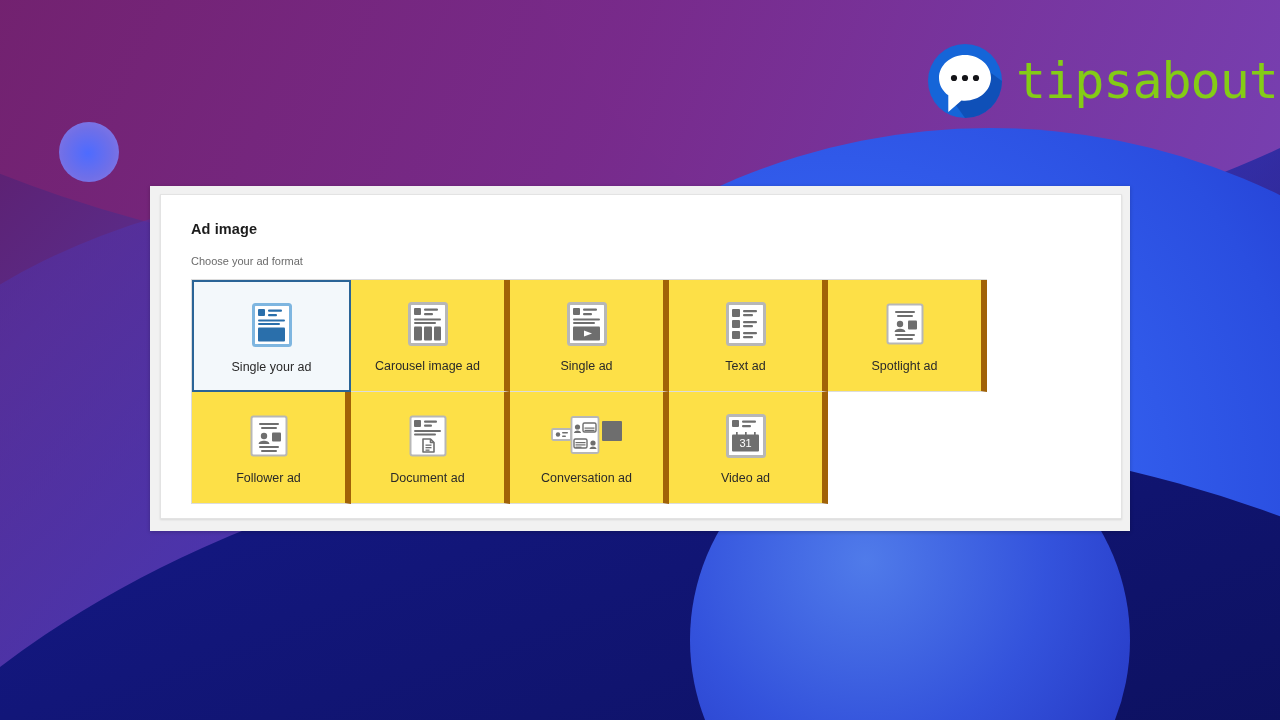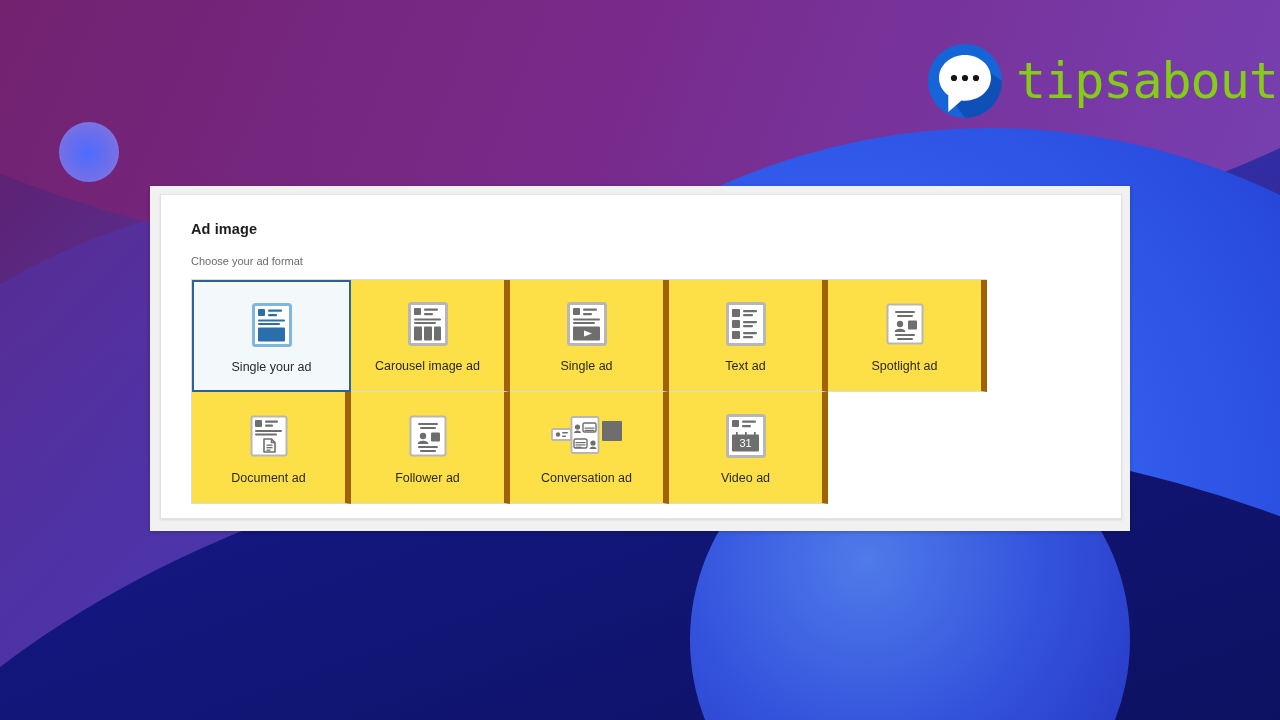--- a/index.html
+++ b/index.html
@@ -317,49 +317,49 @@
               <rect x="12" y="36" width="16" height="2" rx="1" fill="#6e6e6e"></rect>
             </svg>
           </span>
           <span class="label">Spotlight ad</span>
         </div>
 
         <div class="tile">
           <span class="thumb">
             <svg width="40" height="44" viewBox="0 0 40 44">
               <rect x="2.5" y="2.5" width="35" height="39" rx="2" fill="#fff" stroke="#b7b7b7" stroke-width="2"></rect>
+              <rect x="10" y="9" width="20" height="2" rx="1" fill="#6e6e6e"></rect>
+              <rect x="12" y="13" width="16" height="2" rx="1" fill="#6e6e6e"></rect>
+              <circle cx="15" cy="22" r="3.2" fill="#6e6e6e"></circle>
+              <path d="M9.6 30 C9.6 25.6 20.4 25.6 20.4 30 Z" fill="#6e6e6e"></path>
+              <rect x="23" y="18.5" width="9" height="9" rx="1" fill="#6e6e6e"></rect>
+              <rect x="10" y="32" width="20" height="2" rx="1" fill="#6e6e6e"></rect>
+              <rect x="12" y="36" width="16" height="2" rx="1" fill="#6e6e6e"></rect>
+            </svg>
+          </span>
+          <span class="label">Follower ad</span>
+        </div>
+
+        <div class="tile">
+          <span class="thumb">
+            <svg width="40" height="44" viewBox="0 0 40 44">
+              <rect x="2.5" y="2.5" width="35" height="39" rx="2" fill="#fff" stroke="#b7b7b7" stroke-width="2"></rect>
               <rect x="6" y="6" width="7" height="7" rx="1" fill="#6e6e6e"></rect>
               <rect x="16" y="6.5" width="13" height="2.2" rx="1" fill="#6e6e6e"></rect>
               <rect x="16" y="10.5" width="8" height="2.2" rx="1" fill="#6e6e6e"></rect>
               <rect x="6" y="16" width="27" height="2" rx="1" fill="#6e6e6e"></rect>
               <rect x="6" y="19.5" width="22" height="2" rx="1" fill="#6e6e6e"></rect>
               <path d="M15 25 L22.5 25 L26 28.5 L26 38 L15 38 Z" fill="#fff" stroke="#6e6e6e" stroke-width="1.6" stroke-linejoin="round"></path>
               <path d="M22.5 25 L22.5 28.5 L26 28.5" fill="none" stroke="#6e6e6e" stroke-width="1.6" stroke-linejoin="round"></path>
               <rect x="17.5" y="30.5" width="6" height="1.3" fill="#6e6e6e"></rect>
               <rect x="17.5" y="33" width="6" height="1.3" fill="#6e6e6e"></rect>
               <rect x="17.5" y="35.5" width="4" height="1.3" fill="#6e6e6e"></rect>
             </svg>
           </span>
           <span class="label">Document ad</span>
-        </div>
-
-        <div class="tile">
-          <span class="thumb">
-            <svg width="40" height="44" viewBox="0 0 40 44">
-              <rect x="2.5" y="2.5" width="35" height="39" rx="2" fill="#fff" stroke="#b7b7b7" stroke-width="2"></rect>
-              <rect x="10" y="9" width="20" height="2" rx="1" fill="#6e6e6e"></rect>
-              <rect x="12" y="13" width="16" height="2" rx="1" fill="#6e6e6e"></rect>
-              <circle cx="15" cy="22" r="3.2" fill="#6e6e6e"></circle>
-              <path d="M9.6 30 C9.6 25.6 20.4 25.6 20.4 30 Z" fill="#6e6e6e"></path>
-              <rect x="23" y="18.5" width="9" height="9" rx="1" fill="#6e6e6e"></rect>
-              <rect x="10" y="32" width="20" height="2" rx="1" fill="#6e6e6e"></rect>
-              <rect x="12" y="36" width="16" height="2" rx="1" fill="#6e6e6e"></rect>
-            </svg>
-          </span>
-          <span class="label">Follower ad</span>
         </div>
 
         <div class="tile">
           <span class="thumb">
             <svg width="72" height="44" viewBox="0 0 72 44">
 
               <rect x="1" y="15" width="19" height="11" rx="1.5" fill="#fff" stroke="#b7b7b7" stroke-width="1.8"></rect>
               <circle cx="7" cy="20.5" r="2.2" fill="#6e6e6e"></circle>
               <rect x="11" y="18" width="6" height="1.6" rx=".8" fill="#6e6e6e"></rect>
               <rect x="11" y="21.5" width="4" height="1.6" rx=".8" fill="#6e6e6e"></rect>

